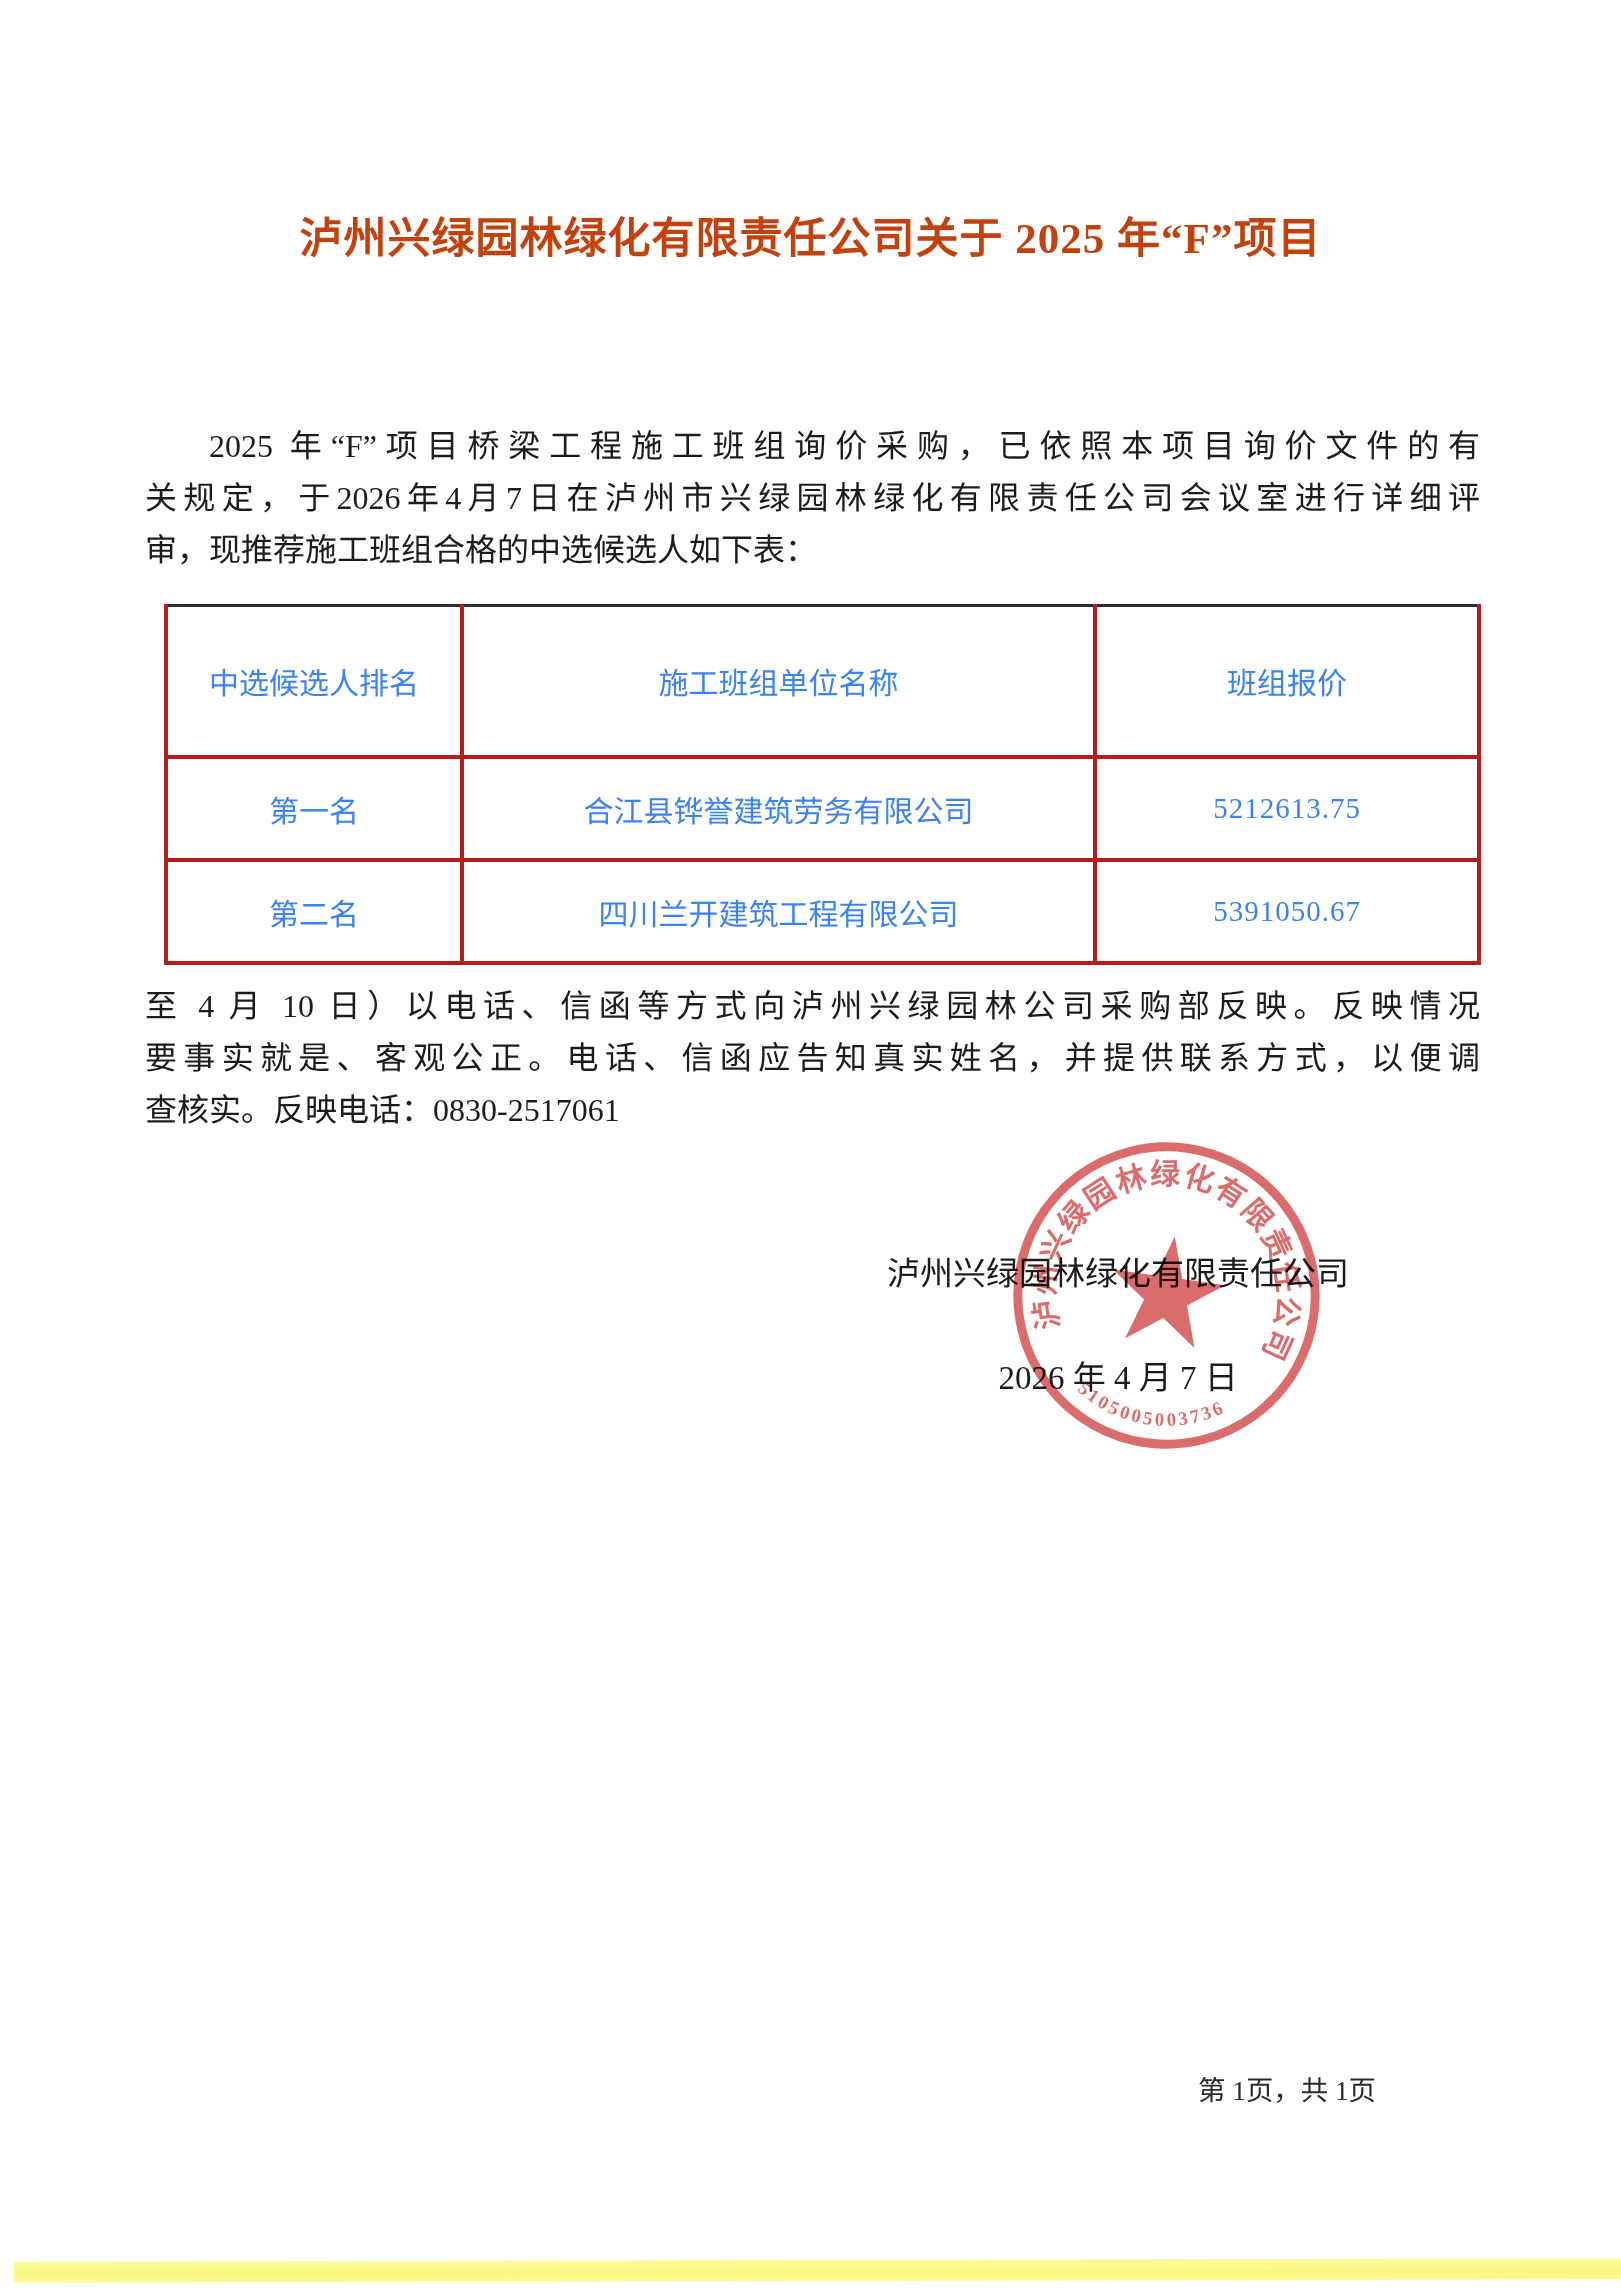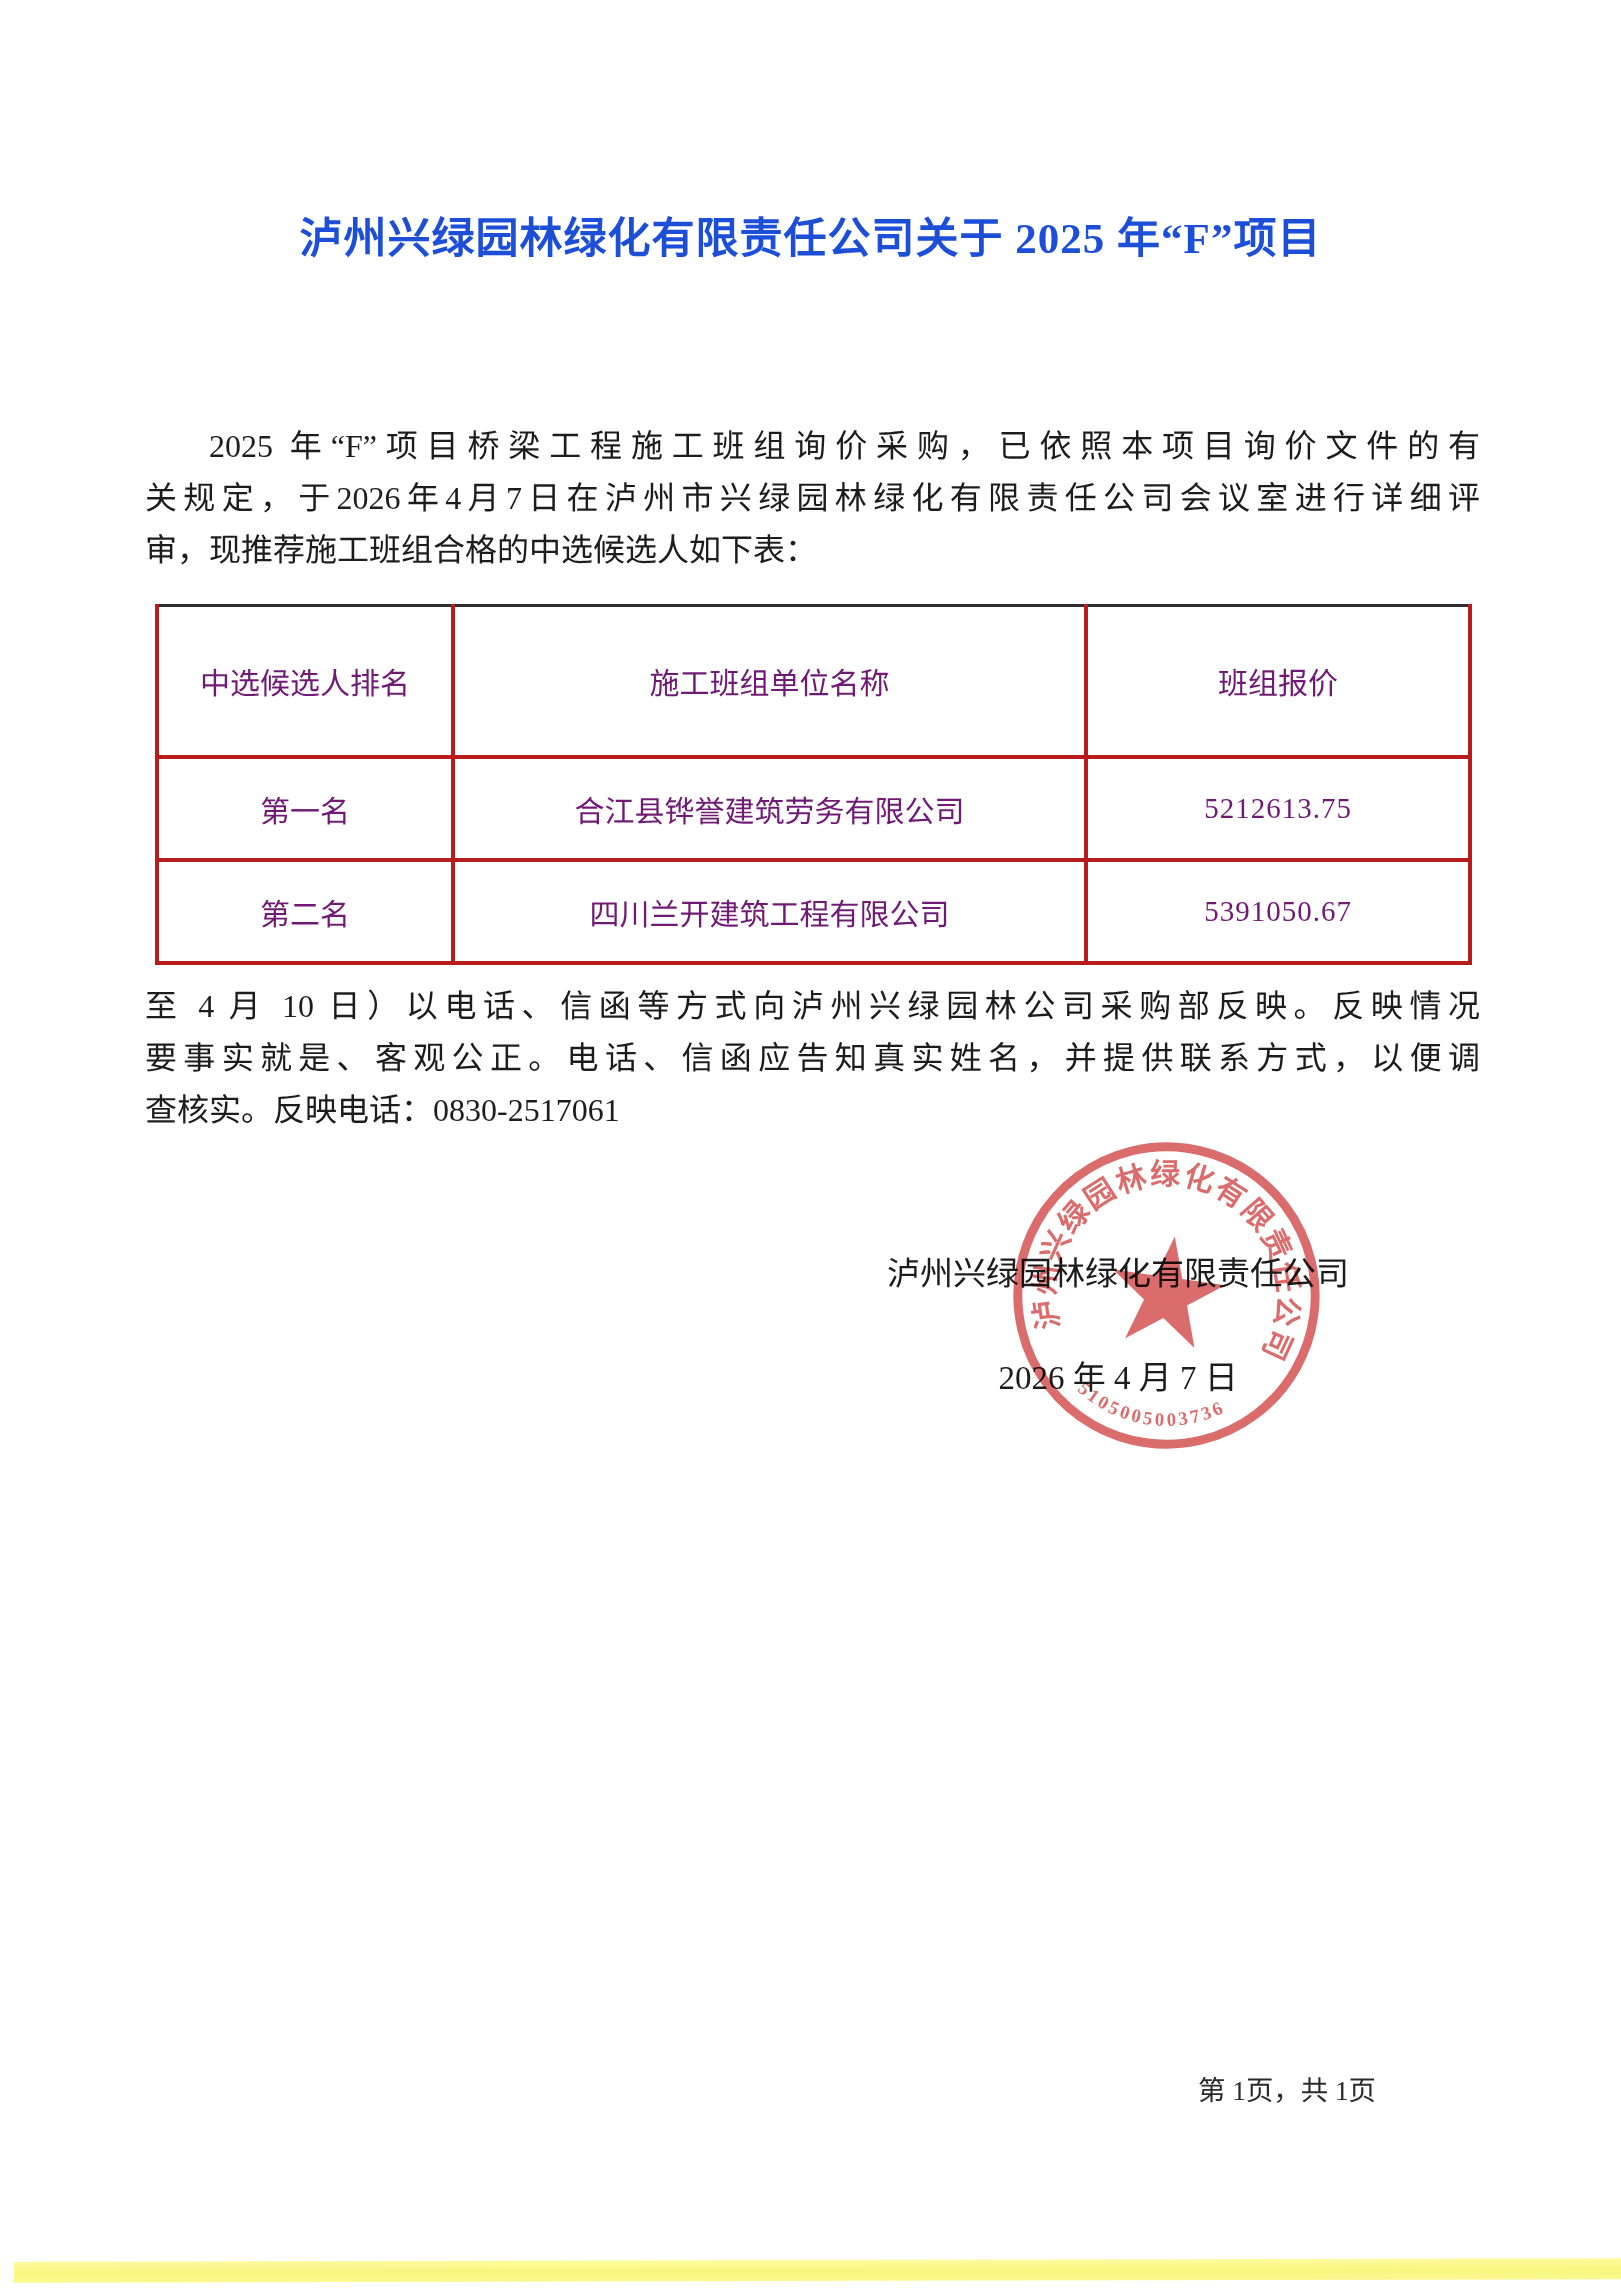--- a/index.html
+++ b/index.html
@@ -7,35 +7,35 @@
     position:relative;
     width:1621px;height:2294px;
     background:#ffffff;
     overflow:hidden;
     font-family:"Liberation Serif","DejaVu Serif",serif;
     color:#1f1f1f;
   }
   .title{
     position:absolute;left:0;top:194px;width:1621px;
     text-align:center;font-size:43px;font-weight:700;line-height:90px;
-    letter-spacing:1px;color:#1d4ed8;
+    letter-spacing:1px;color:#c2410c;
   }
   .para{position:absolute;left:145px;width:1335px;}
   .para .line{
     font-size:32px;line-height:52px;height:52px;white-space:nowrap;
     text-align:justify;text-align-last:justify;color:#1c1c1c;
   }
   .para .line.first{text-indent:2em;}
   .para .line.last{text-align-last:left;}
   .intro{top:420px;}
   .notice{top:980px;}
   table.result{
-    position:absolute;left:155px;top:604px;width:1313px;
+    position:absolute;left:164px;top:604px;width:1313px;
     border-collapse:collapse;table-layout:fixed;
-    font-size:30px;color:#701a75;font-family:Liberation Serif, serif;
+    font-size:30px;color:#3b82f6;font-family:Liberation Serif, serif;
   }
   table.result th,table.result td{
     border:4px solid #b91c1c;text-align:center;vertical-align:middle;
     font-weight:normal;padding:0;
   }
   table.result thead th{height:148px;border-top:3.9px solid #2e2e2e;}
   table.result tbody td{height:99px;}
   table.result .price{font-size:29px;letter-spacing:1px;}
   .sig-company{
     position:absolute;left:863px;top:1247px;width:510px;

